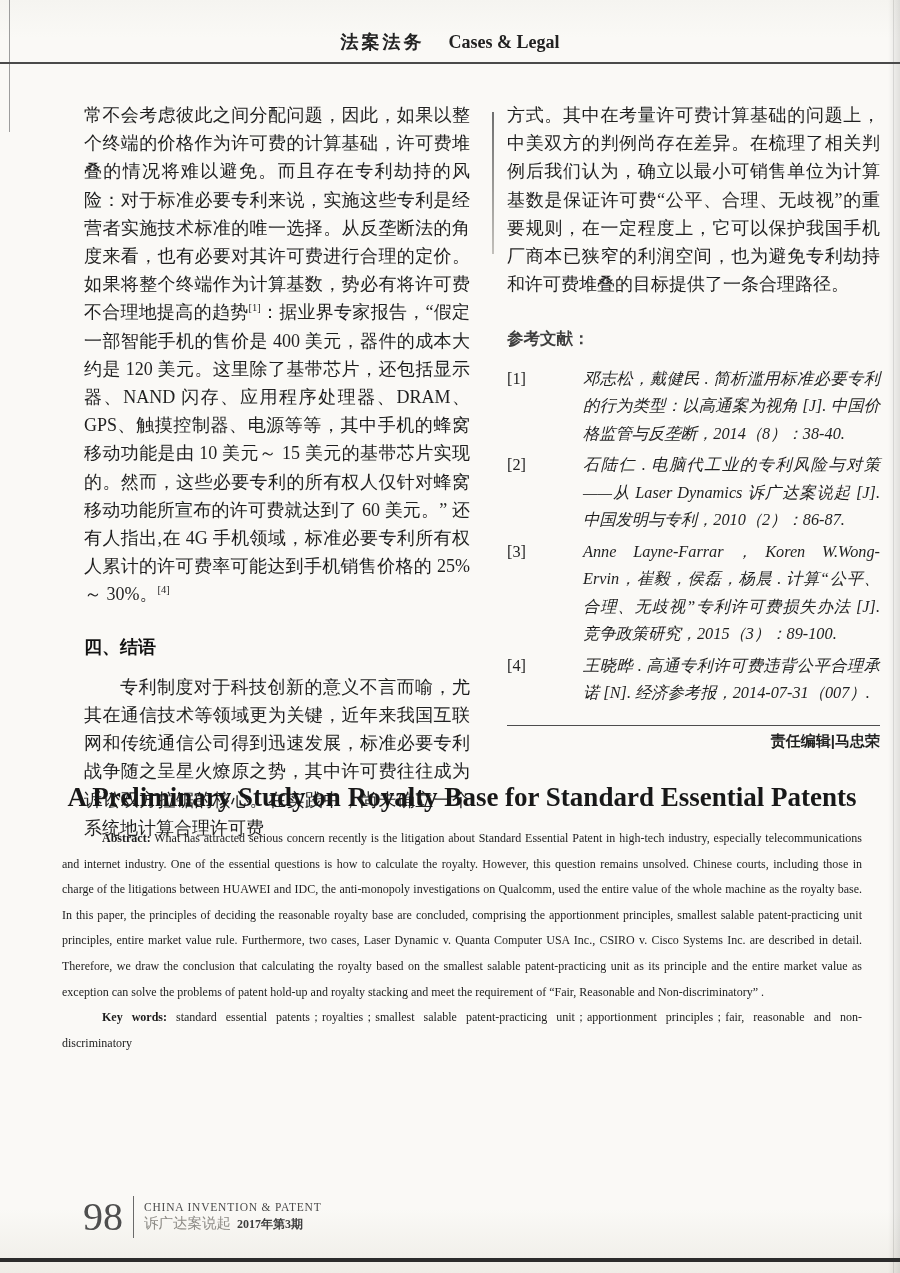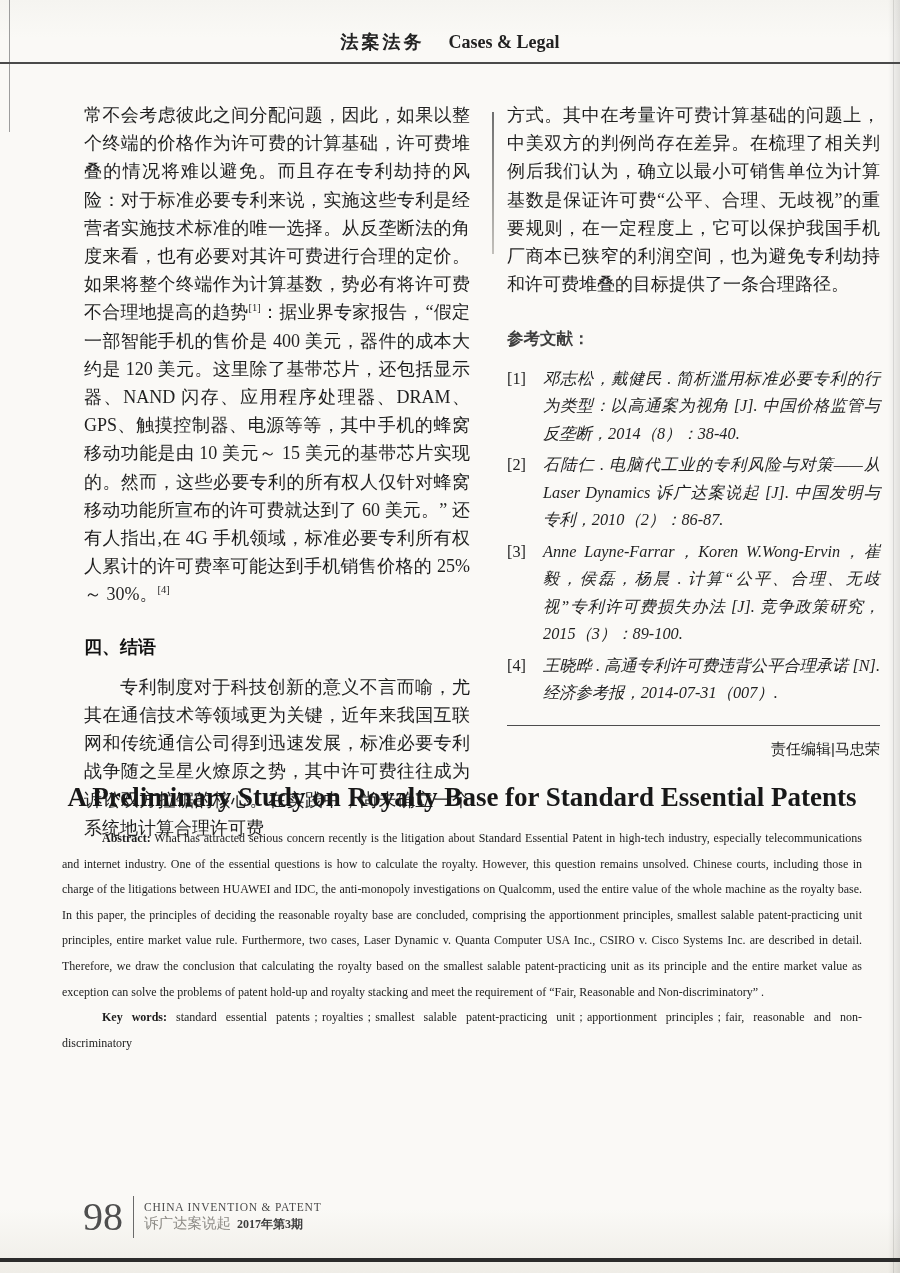--- a/index.html
+++ b/index.html
@@ -30,24 +30,24 @@
   .indent{text-indent:2em;}
 
   .author-note{font-style:italic;font-size:17px;}
   .end-icon{display:inline-block;width:12px;height:12px;border:1px solid #b0aca4;border-radius:50%;
     vertical-align:-1px;margin-left:6px;background:rgba(0,0,0,0.03);}
 
   .refs-heading{font-family:"Liberation Sans",sans-serif;font-size:16.5px;font-weight:bold;
     color:#3e3e3e;margin:26px 0 12px 0;}
   .ref-item{display:flex;font-size:16.3px;line-height:27.5px;margin:0 0 4px 0;}
   .ref-item .num{width:36px;flex:none;font-style:normal;}
-  .ref-item .txt{flex:1;text-align:justify;font-style:italic;}
+  .ref-item .txt{flex:1;text-align:justify;font-style:italic;margin-left:40px;}
 
-  .editor-row{border-top:1.5px solid #4d4d4d;margin-top:18px;padding-top:9px;text-align:right;
-    font-family:"Liberation Sans",sans-serif;font-size:15px;font-weight:normal;color:#222;}
+  .editor-row{border-top:1.5px solid #4d4d4d;margin-top:18px;padding-top:1px;text-align:right;
+    font-family:"Liberation Sans",sans-serif;font-size:15px;font-weight:bold;color:#222;}
 
   .english{position:absolute;left:62px;top:782px;width:800px;}
   .eng-title{text-align:center;font-size:27px;font-weight:bold;margin:0 0 13px 0;color:#181818;}
   .eng-authors{text-align:center;font-size:19px;font-weight:bold;font-style:italic;margin:0 0 15px 0;}
   .eng-para{font-size:12px;line-height:25.6px;text-align:justify;margin:0;text-indent:40px;color:#1c1c1c;}
   .eng-para .lbl{font-weight:bold;}
 
   .footer{position:absolute;left:83px;top:1196px;display:flex;align-items:center;}
   .page-num{font-size:40px;color:#4f4f4f;line-height:42px;padding-right:10px;
     border-right:1.5px solid #6a6a6a;}

